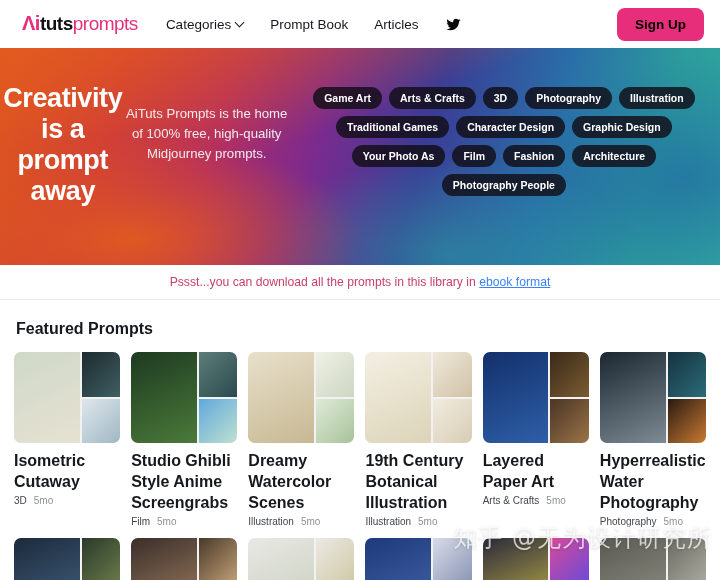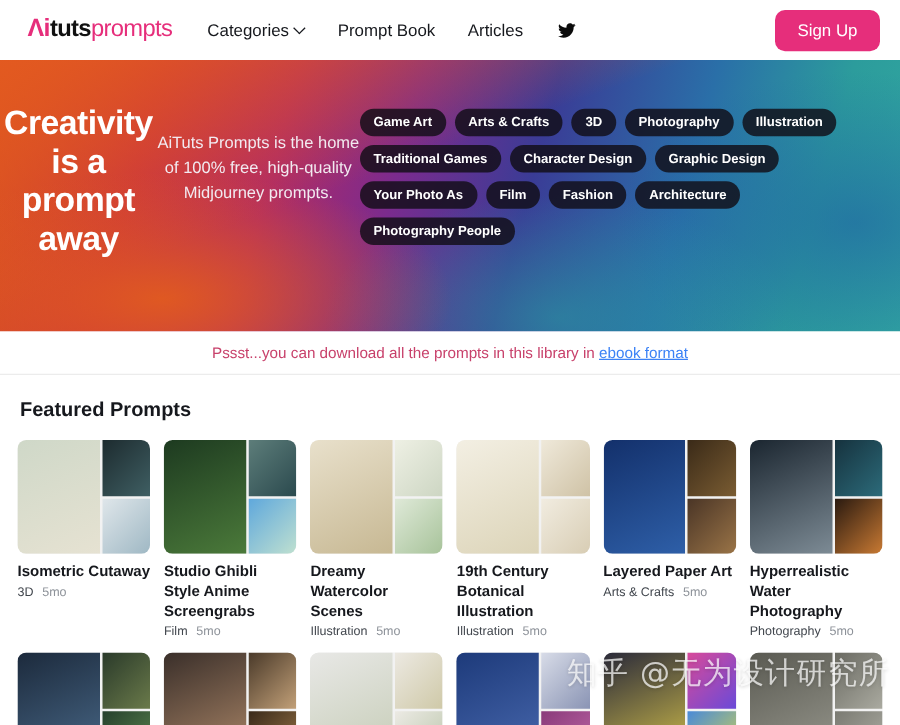--- a/index.html
+++ b/index.html
@@ -39,22 +39,22 @@
   .chev { display: inline-block; width: 8px; height: 8px; position: relative; top: -2px; }
   .chev:after {
     content: ""; position: absolute; left: 0; top: 1px;
     width: 6px; height: 6px;
     border-right: 1.6px solid #16181d; border-bottom: 1.6px solid #16181d;
     transform: rotate(45deg);
   }
   .tw-icon { display: inline-flex; cursor: pointer; margin-left: 2px; }
   .spacer { flex: 1; }
   .signup {
-    background: #E62E7B; color: #ffffff; border: none;
-    font-size: 13.5px; font-weight: 400;
+    background: #E62E7B; color: #000000; border: none;
+    font-size: 13.5px; font-weight: 700;
     padding: 9px 18px; border-radius: 8px; cursor: pointer;
     font-family: "Liberation Sans", sans-serif;
   }
 
   
   .hero {
     height: 217px;
     position: relative;
     overflow: hidden;
     display: flex; flex-direction: column; align-items: center;
@@ -82,21 +82,21 @@
     font-size: 27px; font-weight: 700; color: #ffffff;
     letter-spacing: -0.4px; text-align: center;
   }
   .hero-sub {
     margin-top: 13px;
     font-size: 13.2px; color: #f2eaf0; text-align: center;
     line-height: 1.52; max-width: 340px;
   }
   .tags {
     margin-top: 28px;
-    display: flex; flex-wrap: wrap; 
+    display: flex; flex-wrap: wrap; justify-content: center;
     gap: 7px 7px; max-width: 450px;
   }
   .tag {
     background: rgba(17,14,22,0.82);
     color: #ffffff;
     font-size: 10.5px; font-weight: 600;
     padding: 5px 11px; border-radius: 11px;
     white-space: nowrap; cursor: pointer;
   }
 
@@ -126,21 +126,21 @@
     width: 100%; height: 91px;
     border-radius: 7px; overflow: hidden;
     display: flex; gap: 2px;
     background: #f2f2f2;
   }
   .thumb .big { flex: 0 0 62%; position: relative; overflow: hidden; }
   .thumb .side { flex: 1; display: flex; flex-direction: column; gap: 2px; }
   .thumb .side > div { flex: 1; position: relative; overflow: hidden; }
   .card-title {
     margin-top: 7px;
-    font-size: 12px; font-weight: 700; color: #16181d;
+    font-size: 16px; font-weight: 700; color: #16181d;
     line-height: 1.32;
   }
   .card-meta {
     margin-top: 3px;
     font-size: 10px; color: #6b7076;
     display: flex; gap: 7px;
   }
   .card-meta .cat { color: #41464d; font-weight: 400; }
   .card-meta .age { color: #8d9299; }
 

